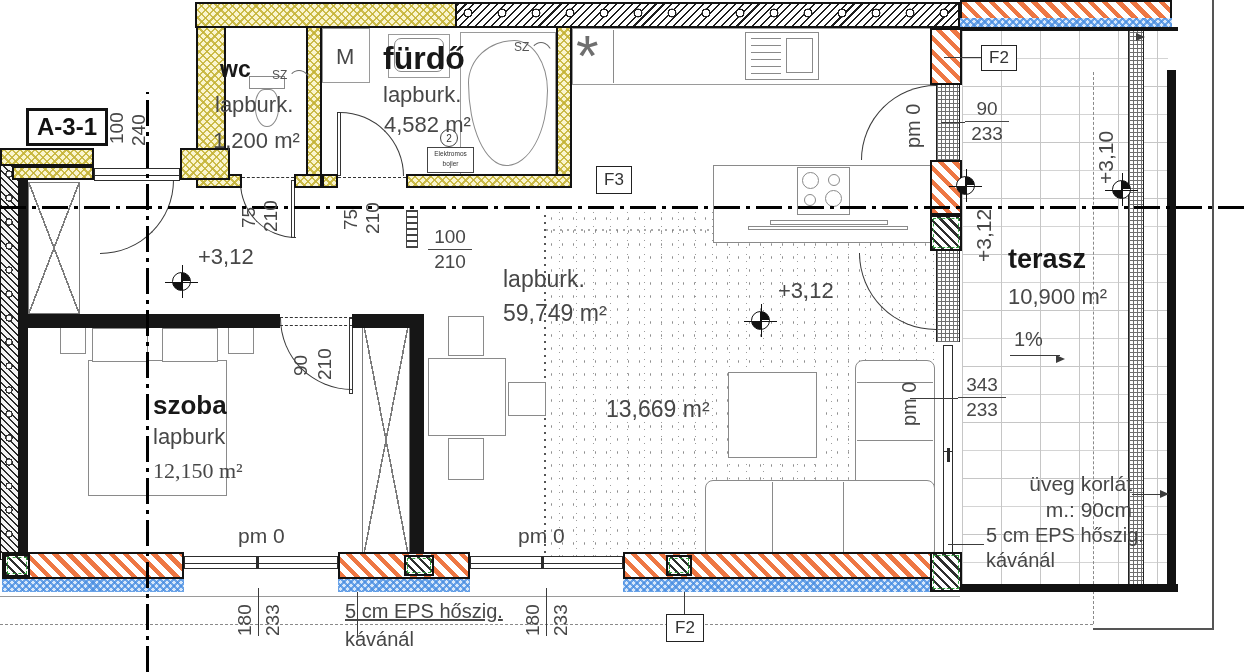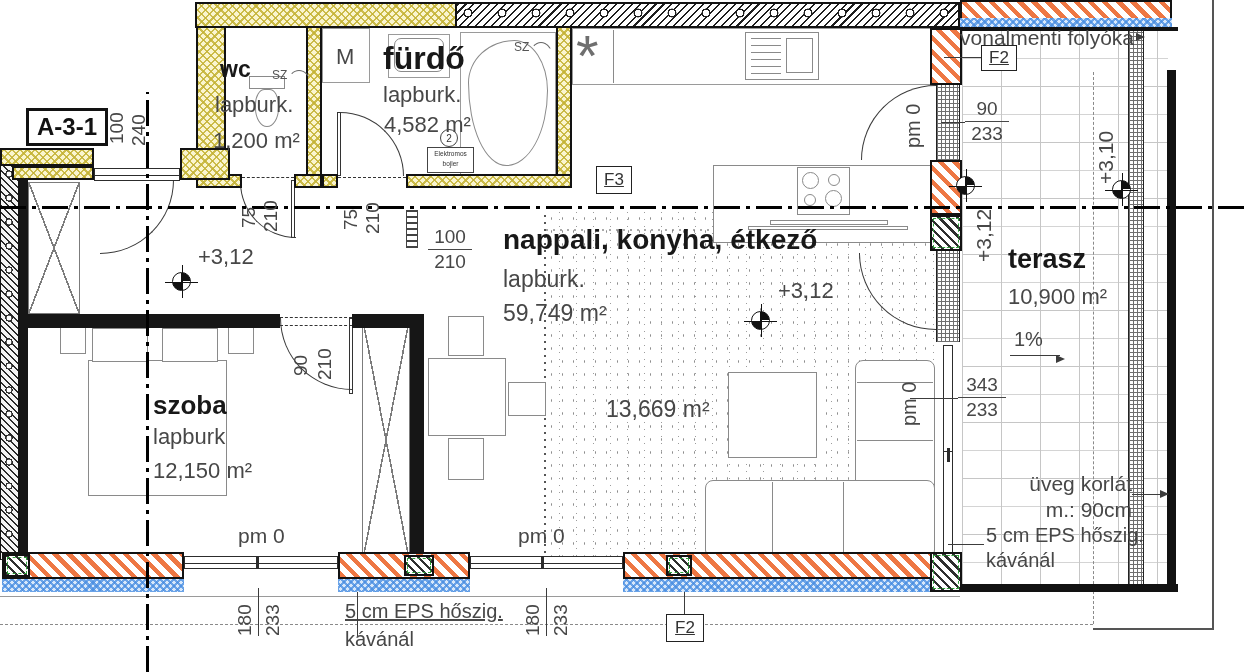--- a/index.html
+++ b/index.html
@@ -77,21 +77,21 @@
   .lvl::before{content:'';position:absolute;left:-8px;right:-8px;top:50%;height:1.2px;background:#111;}
   .lvl::after{content:'';position:absolute;top:-8px;bottom:-8px;left:50%;width:1.2px;background:#111;}
   
   .t-room{font-weight:700;color:#181818;white-space:nowrap;}
   .t-sub{font-size:22px;color:#474747;white-space:nowrap;}
   .t-note{font-size:20px;color:#474747;white-space:nowrap;}
   .vtext{writing-mode:vertical-rl;transform:rotate(180deg);font-size:19px;color:#474747;white-space:nowrap;}
   .frac{display:flex;flex-direction:column;align-items:center;font-size:19px;color:#474747;}
   .frac .bar{width:100%;height:1.2px;background:#474747;margin:1px 0;}
   .tagbox{border:1.3px solid #222;background:#fff;display:flex;align-items:center;justify-content:center;
-          font-size:17px;color:#333;text-decoration:underline;}
+          font-size:17px;color:#333;}
   .secbox{border:3px solid #121212;background:#fff;display:flex;align-items:center;justify-content:center;
           font-size:24px;font-weight:700;color:#121212;}
   .arrow-r{width:0;height:0;border-left:9px solid #3c3c3c;border-top:4.5px solid transparent;border-bottom:4.5px solid transparent;}
   .z0{z-index:0}.z1{z-index:1}.z2{z-index:2}.z3{z-index:3}.z4{z-index:4}.z5{z-index:5}
 </style>
 </head>
 <body>
 
 <div id="plan">
 
@@ -246,28 +246,27 @@
 
   <div class="a t-room z5" style="left:220px;top:56px;font-size:23px;">wc</div>
   <div class="a t-sub z5" style="left:215px;top:92px;">lapburk.</div>
   <div class="a t-sub z5" style="left:213px;top:128px;">1,200 m²</div>
 
   <div class="a t-room z5" style="left:383px;top:40px;font-size:32px;">fürdő</div>
   <div class="a t-sub z5" style="left:383px;top:82px;">lapburk.</div>
   <div class="a t-sub z5" style="left:384px;top:112px;">4,582 m²</div>
   <div class="a t-note z5" style="left:336px;top:44px;font-size:22px;">M</div>
 
-  <div class="a t-room z5" style="left:503px;top:224px;font-size:28px;">nappali, konyha, étkező</div>
   <div class="a t-sub z5" style="left:503px;top:266px;font-size:23px;">lapburk.</div>
   <div class="a t-sub z5" style="left:503px;top:300px;font-size:23px;">59,749 m²</div>
   <div class="a t-sub z5" style="left:606px;top:396px;font-size:23px;">13,669 m²</div>
 
   <div class="a t-room z5" style="left:153px;top:390px;font-size:26px;">szoba</div>
   <div class="a t-sub z5" style="left:153px;top:424px;">lapburk</div>
-  <div class="a t-sub z5" style="left:153px;top:458px;">12,150 m²</div>
+  <div class="a t-sub z5" style="left:153px;top:458px;font-family:Liberation Serif, serif;">12,150 m²</div>
 
   <div class="a t-room z5" style="left:1008px;top:244px;font-size:27px;">terasz</div>
   <div class="a t-sub z5" style="left:1008px;top:284px;">10,900 m²</div>
   <div class="a t-note z5" style="left:1014px;top:328px;">1%</div>
   <div class="a lead z5" style="left:1010px;top:355px;width:50px;height:1.3px;"></div>
   <div class="a arrow-r z5" style="left:1056px;top:355px;"></div>
 
   <div class="a t-sub z5" style="left:198px;top:244px;">+3,12</div>
   <div class="a t-sub z5" style="left:778px;top:278px;">+3,12</div>
   <div class="a vtext z5" style="left:972px;top:198px;height:64px;font-size:21px;">+3,12</div>
@@ -311,21 +310,20 @@
   <div class="a lead z4" style="left:910px;top:398px;width:48px;height:1.2px;"></div>
 
   <div class="a vtext z5" style="left:234px;top:590px;height:46px;">180</div>
   <div class="a lead z4" style="left:258px;top:588px;width:1.2px;height:48px;"></div>
   <div class="a vtext z5" style="left:262px;top:590px;height:46px;">233</div>
 
   <div class="a vtext z5" style="left:522px;top:590px;height:46px;">180</div>
   <div class="a lead z4" style="left:546px;top:588px;width:1.2px;height:48px;"></div>
   <div class="a vtext z5" style="left:550px;top:590px;height:46px;">233</div>
 
-  <div class="a t-note z5" style="left:938px;top:26px;width:196px;text-align:right;font-size:21px;">vonalmenti folyóka</div>
   <div class="a arrow-r z5" style="left:1136px;top:33px;"></div>
 
   <div class="a t-note z5" style="left:1020px;top:472px;width:112px;text-align:right;font-size:21px;">üveg korlát</div>
   <div class="a t-note z5" style="left:1020px;top:498px;width:112px;text-align:right;font-size:21px;">m.: 90cm</div>
   <div class="a lead z5" style="left:1132px;top:494px;width:32px;height:1.3px;"></div>
   <div class="a arrow-r z5" style="left:1160px;top:490px;"></div>
 
   <div class="a t-note z5" style="left:986px;top:524px;font-size:20px;">5 cm EPS hőszig.</div>
   <div class="a t-note z5" style="left:986px;top:549px;font-size:20px;">kávánál</div>
   <div class="a lead z5" style="left:948px;top:544px;width:36px;height:1.2px;"></div>

